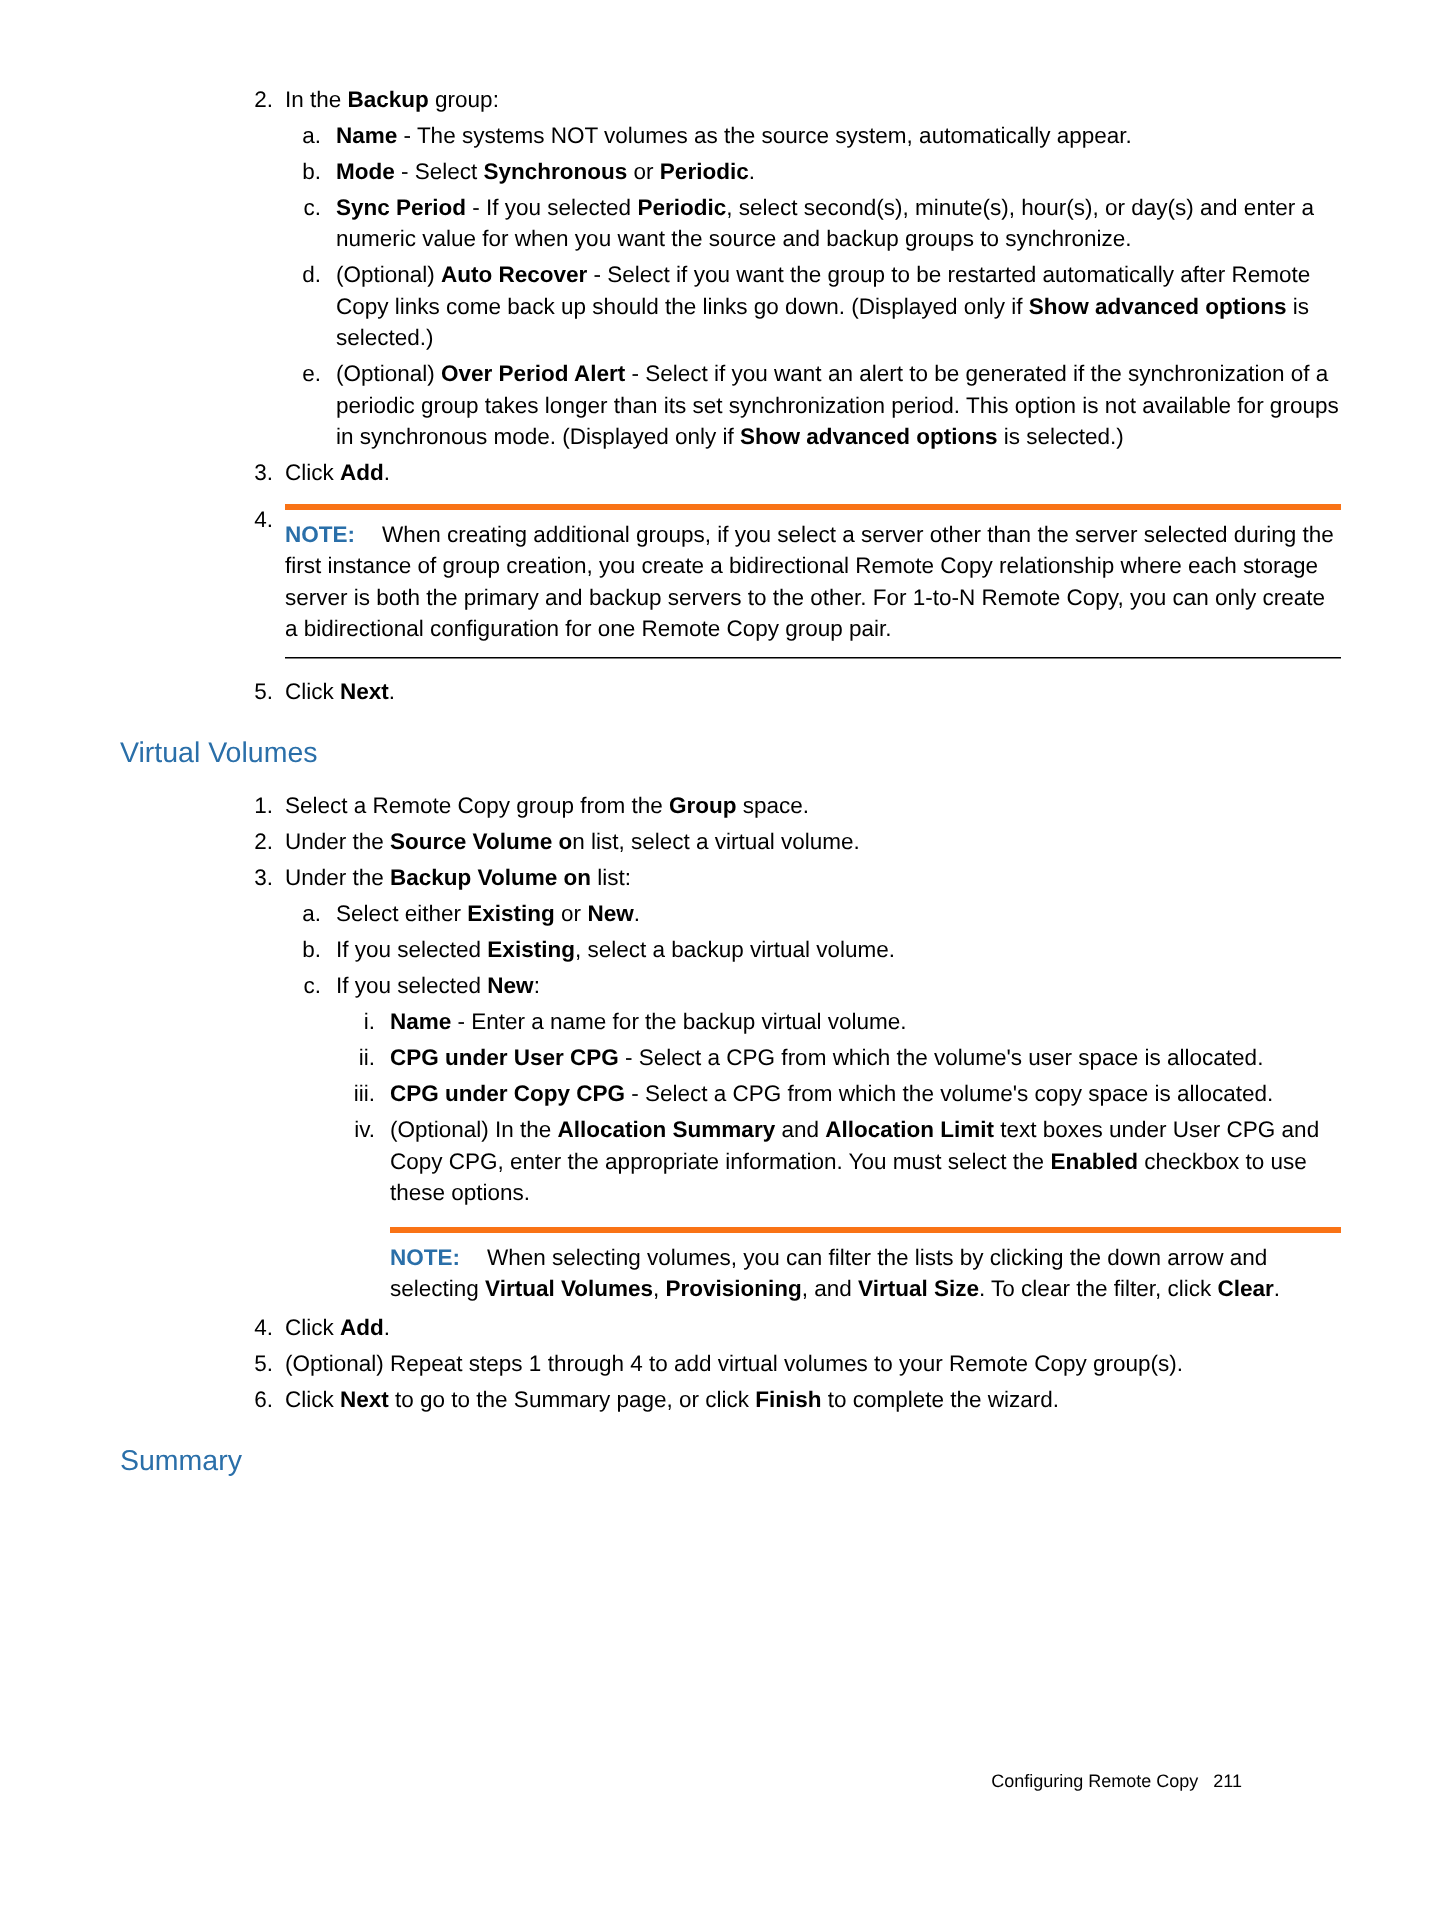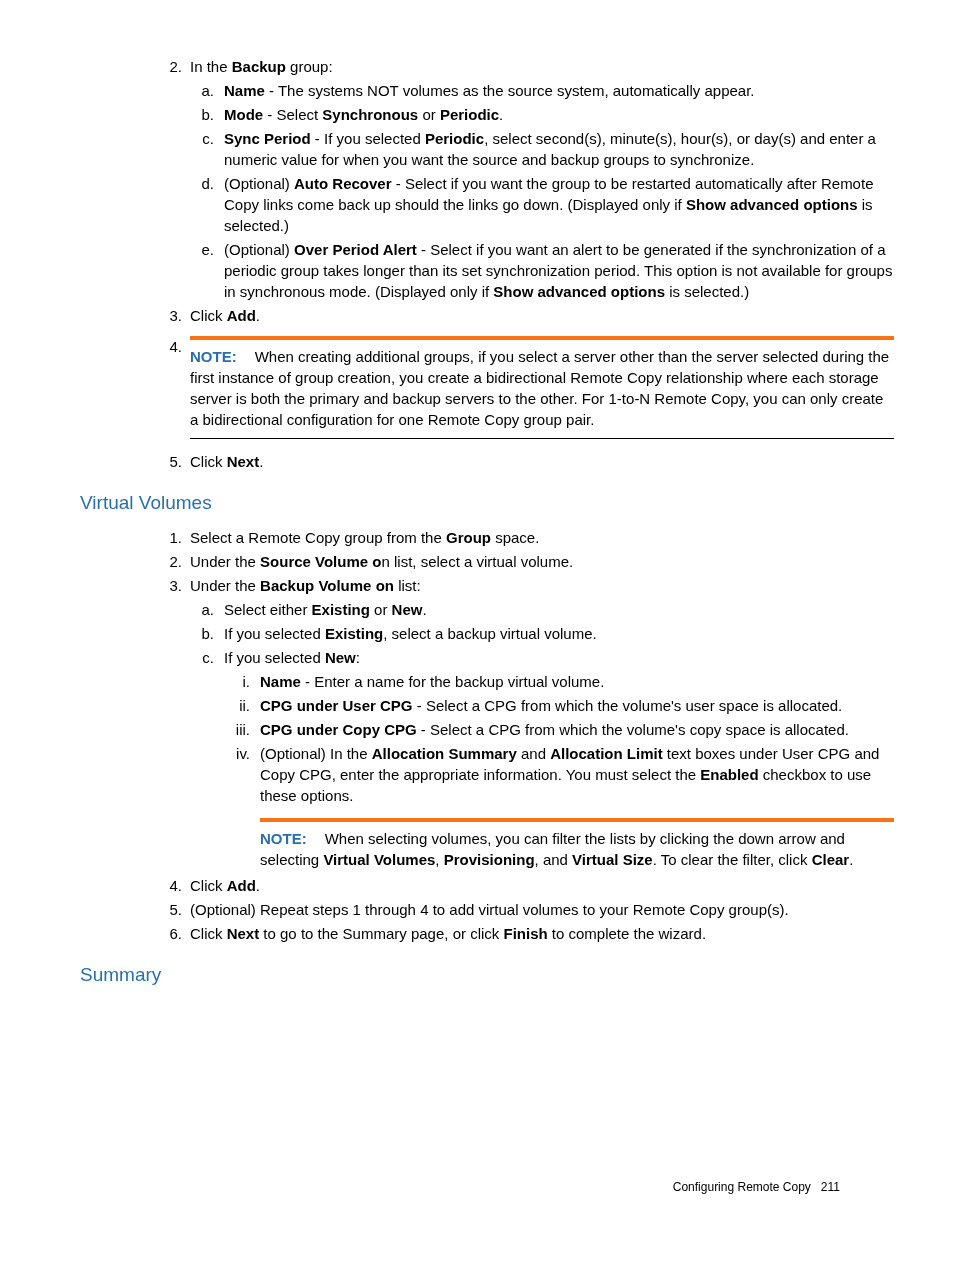--- a/index.html
+++ b/index.html
@@ -80,21 +80,21 @@
     font-weight: normal;
     color: #2a6fa9;
     margin: 18px 0 10px 0;
   }
   .summary-p {
     margin: 6px 0 0 74px;
   }
   .footer {
     position: absolute;
     bottom: 40px;
-    right: 54px;
+    right: 66px;
     font-size: 12px;
   }
   .page-wrap {
     position: relative;
     min-height: 1180px;
   }
 </style>
 </head>
 <body>
 

